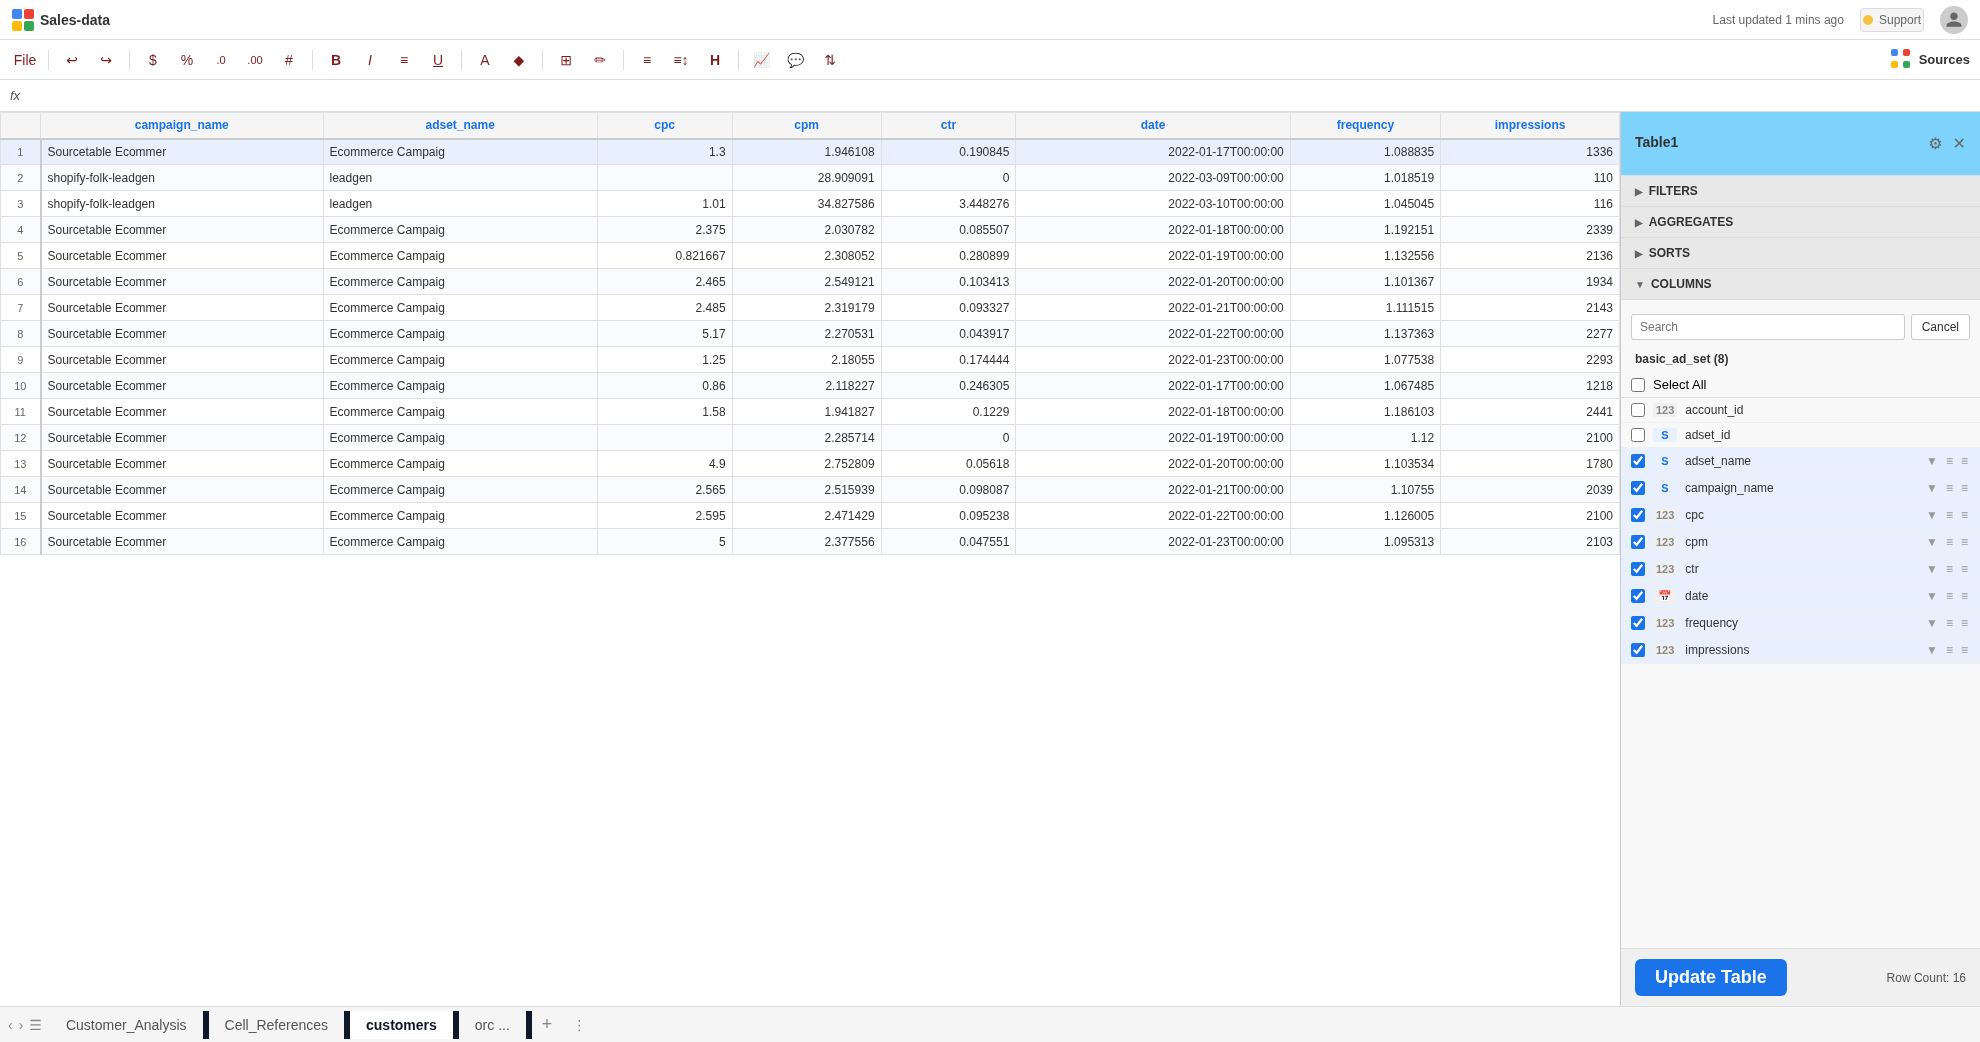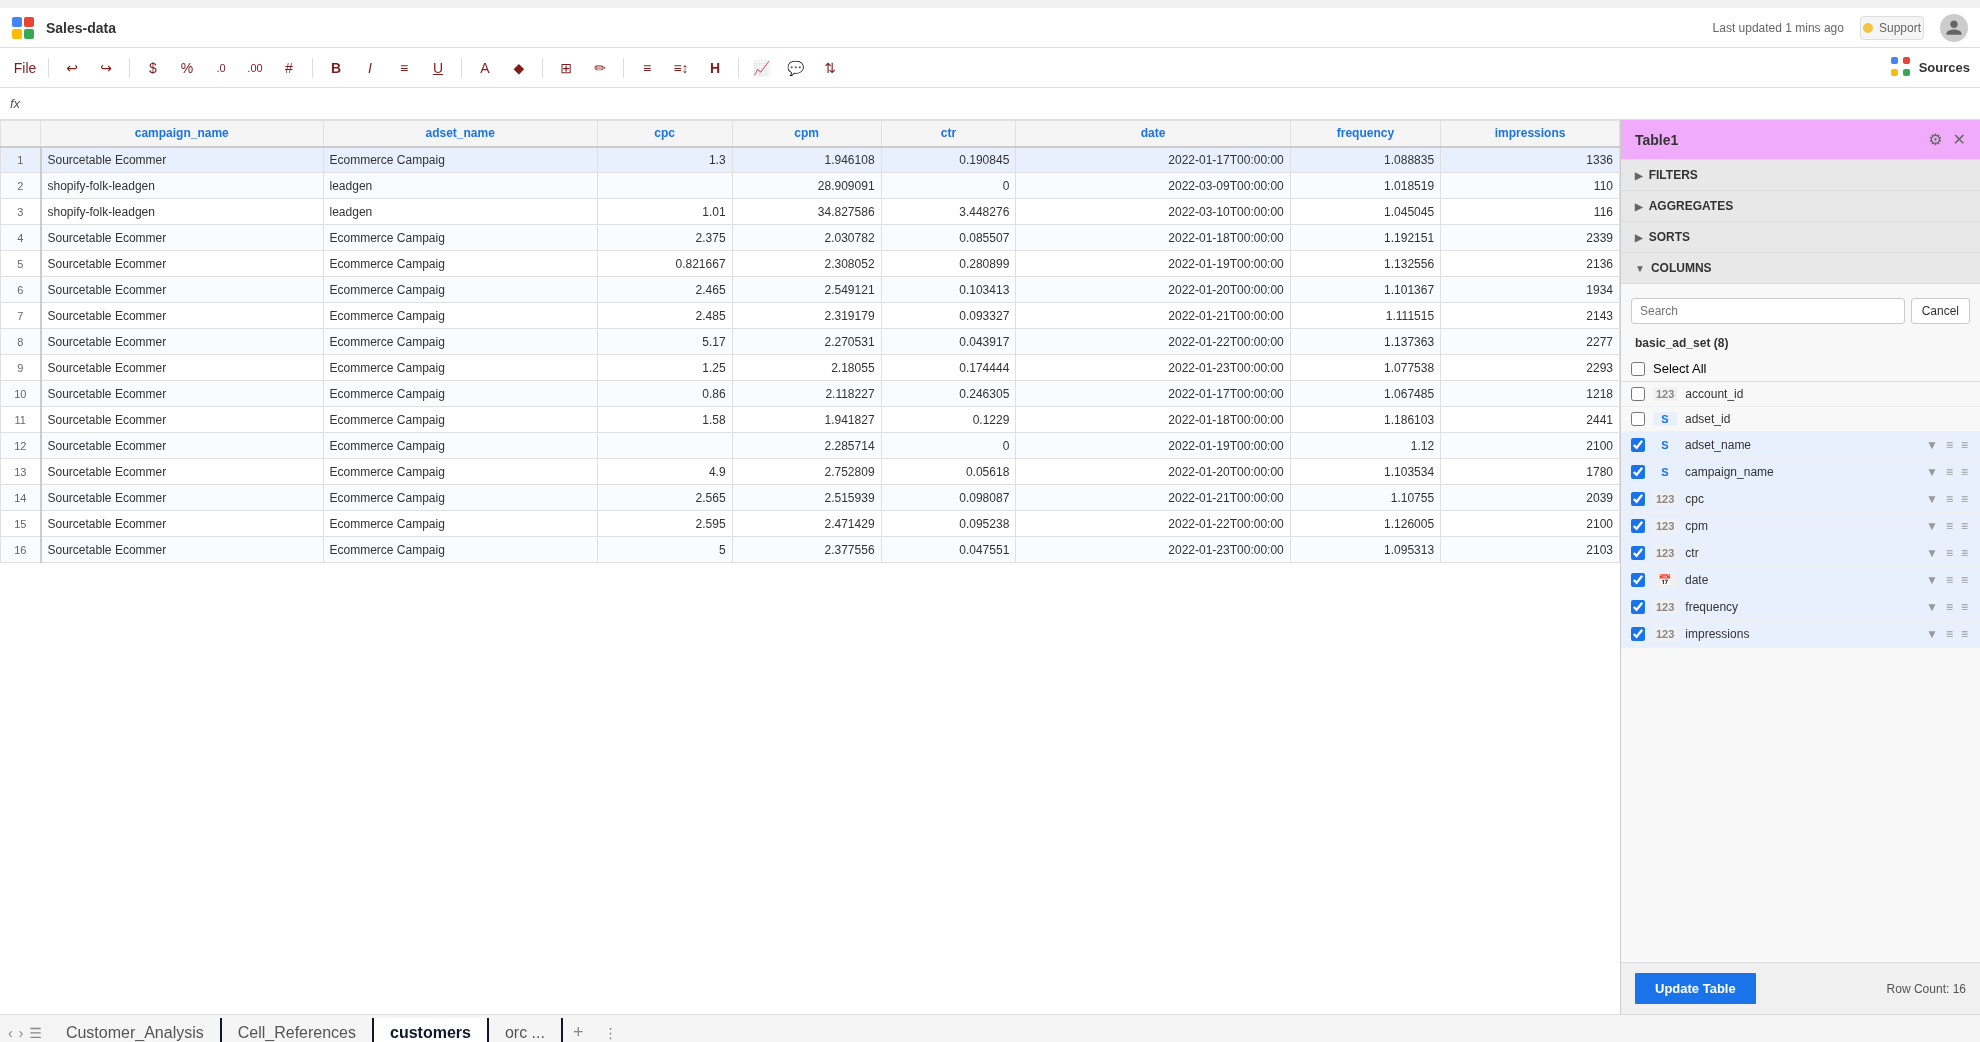--- a/index.html
+++ b/index.html
@@ -1,19 +1,19 @@
 <!DOCTYPE html>
 <html><head>
   <meta charset="utf-8">
   <style>
     * { box-sizing: border-box; margin: 0; padding: 0; }
     body { font-family: -apple-system, BlinkMacSystemFont, 'Segoe UI', sans-serif; font-size: 13px; background: #f0f0f0; width: 1980px; height: 1042px; overflow: hidden; }
 
     
-    .top-bar { display: flex; align-items: center; height: 40px; background: #fff; border-bottom: 1px solid #ddd; padding: 0 12px; gap: 12px; margin-top: 8px; }
+    .top-bar { display: flex; align-items: center; height: 40px; background: #fff; border-bottom: 1px solid #ddd; padding: 0 12px; gap: 6px; }
     .app-logo { width: 28px; height: 28px; }
     .app-title { font-weight: 600; font-size: 14px; color: #333; flex: 1; }
     .top-right { display: flex; align-items: center; gap: 16px; font-size: 12px; color: #666; }
     .support-btn { display: flex; align-items: center; gap: 6px; background: #f5f5f5; border: 1px solid #ddd; border-radius: 4px; padding: 4px 2px; cursor: pointer; }
     .support-dot { width: 10px; height: 10px; background: #f5c542; border-radius: 50%; }
     .user-avatar { width: 28px; height: 28px; border-radius: 50%; background: #ccc; display: flex; align-items: center; justify-content: center; cursor: pointer; }
 
     
     .toolbar { display: flex; align-items: center; height: 40px; background: #fff; border-bottom: 1px solid #ddd; padding: 0 10px; gap: 4px; }
     .toolbar-btn { width: 30px; height: 28px; border: none; background: transparent; cursor: pointer; display: flex; align-items: center; justify-content: center; border-radius: 3px; font-size: 14px; color: #7f1d1d; }
@@ -38,21 +38,21 @@
     th.row-header { color: #666; font-weight: normal; background: #f5f5f5; width: 40px; min-width: 40px; }
     td { color: #333; }
     td.row-num { background: #f5f5f5; text-align: center; color: #666; font-size: 11px; border-right: 2px solid #ccc; }
     tr:nth-child(even) td { background: #f9fbff; }
     tr:nth-child(odd) td { background: #fff; }
     tr.selected td { background: #e8f0fe !important; }
     td.num { text-align: right; }
 
     
     .right-panel { width: 360px; background: #f8f8f8; border-left: 1px solid #ccc; display: flex; flex-direction: column; overflow: hidden; }
-    .panel-header { display: flex; align-items: center; justify-content: space-between; padding: 10px 14px; background: #f0abfc; border-bottom: 1px solid #ddd; }
+    .panel-header { display: flex; justify-content: space-between; padding: 22px 14px; background: #7dd3fc; border-bottom: 1px solid #ddd; }
     .panel-title { font-weight: 600; font-size: 14px; color: #333; }
     .panel-icons { display: flex; gap: 10px; }
     .panel-icon-btn { cursor: pointer; color: #666; font-size: 16px; }
 
     .section-header { display: flex; align-items: center; gap: 6px; padding: 8px 14px; cursor: pointer; border-bottom: 1px solid #ddd; background: #e8e8e8; font-weight: 600; font-size: 12px; color: #333; }
     .section-arrow { font-size: 10px; color: #666; }
 
     .columns-section { flex: 1; overflow-y: auto; padding: 8px 0; }
 
     .search-row { padding: 6px 10px; display: flex; gap: 6px; }
@@ -67,26 +67,26 @@
     .col-type-icon { font-size: 11px; color: #888; background: #f0f0f0; padding: 1px 3px; border-radius: 2px; font-weight: bold; min-width: 24px; text-align: center; }
     .col-type-icon.str { background: #e8f0fe; color: #1a73e8; }
     .col-name { flex: 1; font-size: 12px; color: #333; }
     .col-actions { display: flex; gap: 4px; }
     .col-action-btn { color: #999; font-size: 12px; cursor: pointer; padding: 1px 2px; }
 
     .select-all-row { display: flex; align-items: center; gap: 8px; padding: 5px 10px 5px 10px; border-bottom: 1px solid #ddd; }
 
     
     .panel-footer { padding: 10px 14px; background: #f0f0f0; border-top: 1px solid #ddd; display: flex; align-items: center; justify-content: space-between; }
-    .update-btn { background: #1a73e8; color: #fff; border: none; border-radius: 1px; padding: 8px 20px; font-size: 13px; font-weight: 600; cursor: pointer; }
+    .update-btn { background: #1a73e8; color: #fff; border: none; border-radius: 6px; padding: 8px 20px; font-size: 18px; font-weight: 600; cursor: pointer; }
     .row-count { font-size: 12px; color: #555; }
 
     
     .bottom-bar { display: flex; align-items: center; height: 36px; background: #f5f5f5; border-top: 1px solid #ddd; padding: 0 8px; gap: 0; overflow-x: auto; }
-    .tab-item { padding: 6px 16px; font-size: 16px; color: #555; cursor: pointer; border-right: 2px solid #0f172a; white-space: nowrap; }
+    .tab-item { padding: 6px 16px; font-size: 14px; color: #555; cursor: pointer; border-right: 6px solid #0f172a; white-space: nowrap; }
     .tab-item.active { background: #fff; color: #0f172a; font-weight: 600; }
     .tab-add { padding: 6px 10px; font-size: 18px; color: #888; cursor: pointer; }
     .tab-more { padding: 6px 10px; font-size: 14px; color: #888; cursor: pointer; }
     .bottom-left-icons { display: flex; align-items: center; gap: 6px; margin-right: 8px; color: #888; font-size: 14px; }
 
     
     .logo-grid { display: grid; grid-template-columns: 1fr 1fr; gap: 2px; width: 22px; height: 22px; }
     .logo-cell { border-radius: 2px; }
   </style>
 </head>

